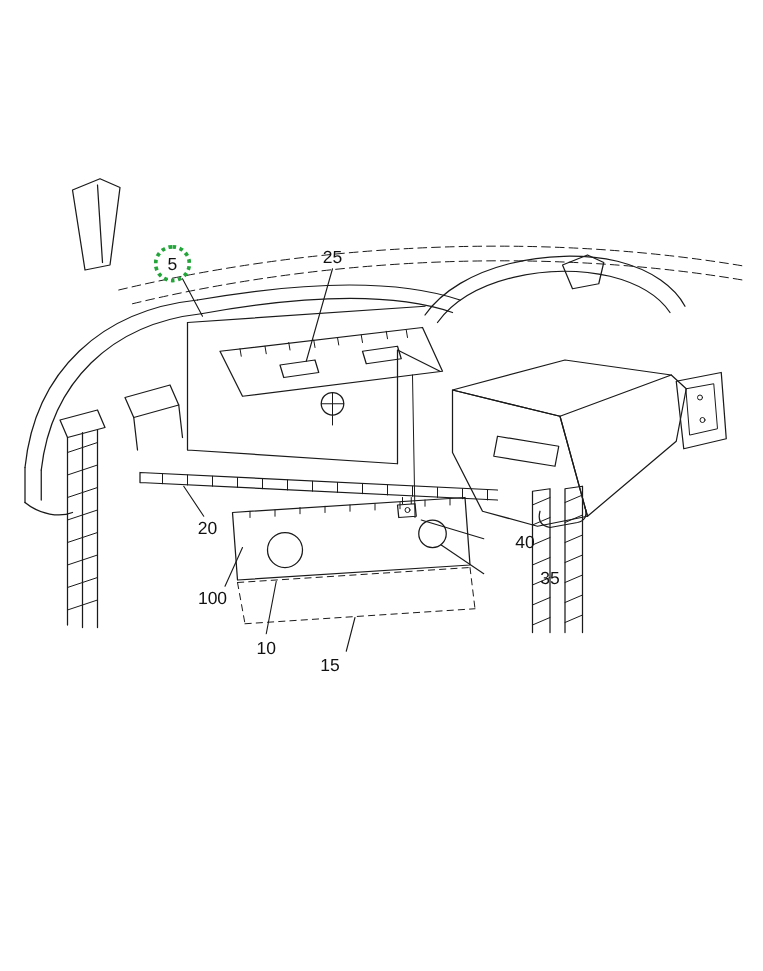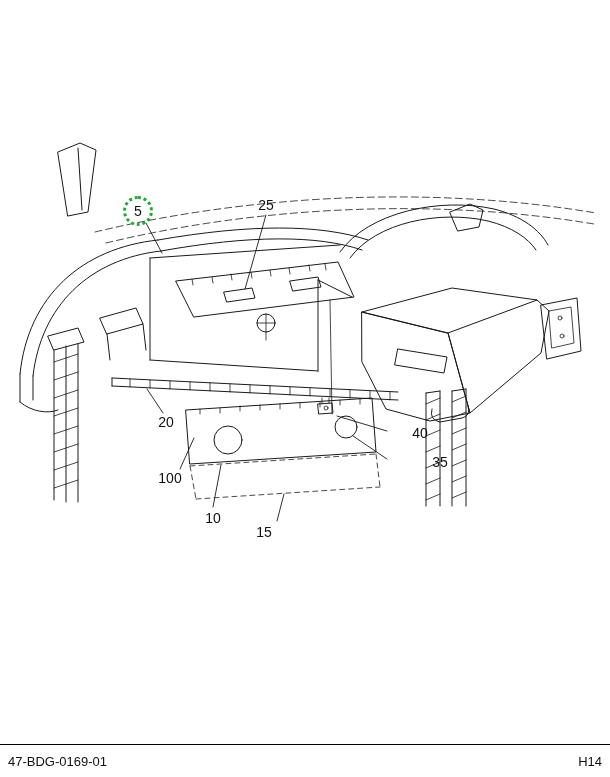--- a/index.html
+++ b/index.html
@@ -160,17 +160,13 @@
     <div class="callout" style="left:266px; top:205px;">25</div>
     <div class="callout" style="left:166px; top:422px;">20</div>
     <div class="callout" style="left:170px; top:478px;">100</div>
     <div class="callout" style="left:420px; top:433px;">40</div>
     <div class="callout" style="left:400px; top:462px;margin-left:40px;">35</div>
     <div class="callout" style="left:213px; top:518px;">10</div>
     <div class="callout" style="left:264px; top:532px;">15</div>
 
   </div>
 
-  <div class="footer">
-    <span>47-BDG-0169-01</span>
-    <span>H14</span>
-  </div>
 </div>
 
 </body></html>

